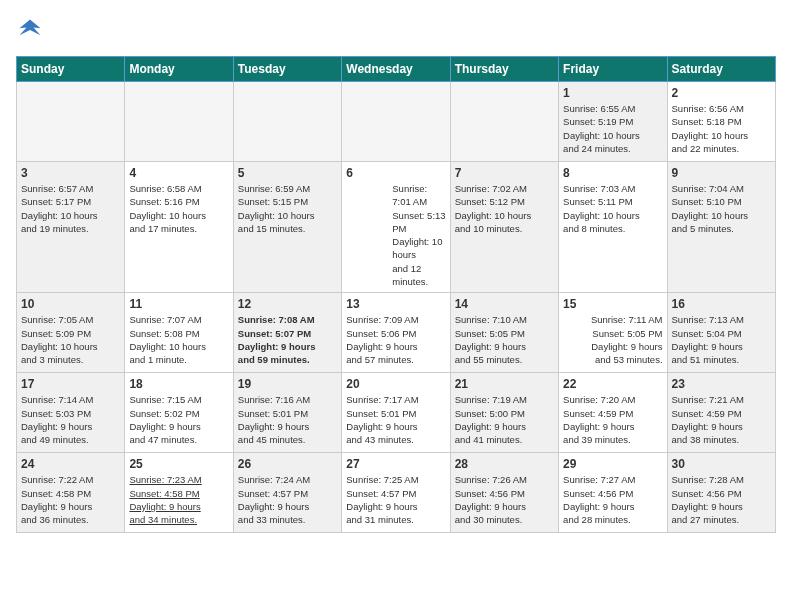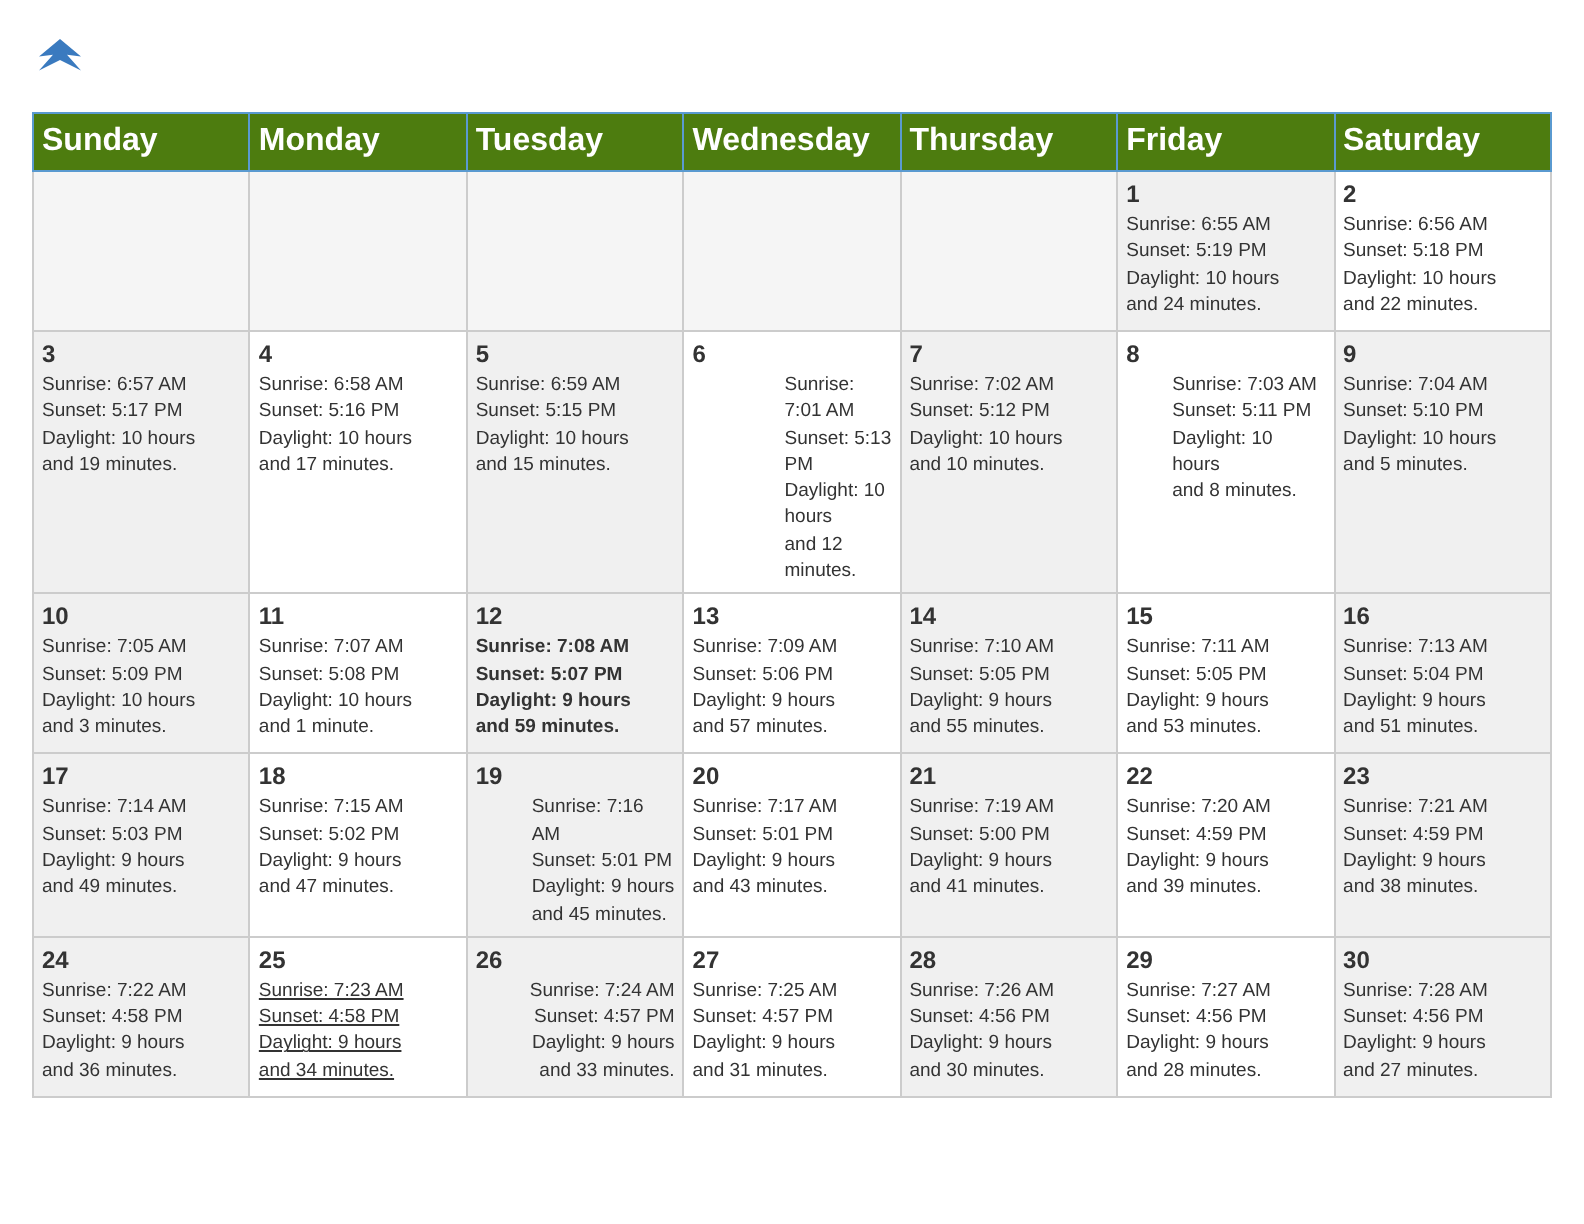--- a/index.html
+++ b/index.html
@@ -45,23 +45,23 @@
     .location {
       font-size: 14px;
       color: #555;
     }
     table {
       width: 100%;
       border-collapse: collapse;
       table-layout: fixed;
     }
     th {
-      background: #4d7c0f;
+      background: #0f766e;
       color: #fff;
-      font-size: 16px;
+      font-size: 12px;
       font-weight: bold;
       padding: 5px 4px;
       text-align: left;
       border: 1px solid #5a9ad0;
     }
     td {
       border: 1px solid #ccc;
       vertical-align: top;
       padding: 4px;
       height: 80px;
@@ -171,21 +171,21 @@
         </td>
         <td class="shaded">
           <span class="day-num">7</span>
           <div class="day-info" style="white-space: pre-line;">Sunrise: 7:02 AM
 Sunset: 5:12 PM
 Daylight: 10 hours
 and 10 minutes.</div>
         </td>
         <td>
           <span class="day-num">8</span>
-          <div class="day-info" style="white-space: pre-line; margin-left: 23px;">Sunrise: 7:03 AM
+          <div class="day-info" style="white-space: pre-line;">Sunrise: 7:03 AM
 Sunset: 5:11 PM
 Daylight: 10 hours
 and 8 minutes.</div>
         </td>
         <td class="shaded">
           <span class="day-num">9</span>
           <div class="day-info" style="white-space: pre-line;">Sunrise: 7:04 AM
 Sunset: 5:10 PM
 Daylight: 10 hours
 and 5 minutes.</div>
@@ -222,21 +222,21 @@
         </td>
         <td class="shaded">
           <span class="day-num">14</span>
           <div class="day-info" style="white-space: pre-line;">Sunrise: 7:10 AM
 Sunset: 5:05 PM
 Daylight: 9 hours
 and 55 minutes.</div>
         </td>
         <td>
           <span class="day-num">15</span>
-          <div class="day-info" style="white-space: pre-line;">Sunrise: 7:11 AM
+          <div class="day-info" style="white-space: pre-line; text-align: right;">Sunrise: 7:11 AM
 Sunset: 5:05 PM
 Daylight: 9 hours
 and 53 minutes.</div>
         </td>
         <td class="shaded">
           <span class="day-num">16</span>
           <div class="day-info" style="white-space: pre-line;">Sunrise: 7:13 AM
 Sunset: 5:04 PM
 Daylight: 9 hours
 and 51 minutes.</div>
@@ -252,21 +252,21 @@
         </td>
         <td>
           <span class="day-num">18</span>
           <div class="day-info" style="white-space: pre-line;">Sunrise: 7:15 AM
 Sunset: 5:02 PM
 Daylight: 9 hours
 and 47 minutes.</div>
         </td>
         <td class="shaded">
           <span class="day-num">19</span>
-          <div class="day-info" style="white-space: pre-line; margin-left: 28px;">Sunrise: 7:16 AM
+          <div class="day-info" style="white-space: pre-line;">Sunrise: 7:16 AM
 Sunset: 5:01 PM
 Daylight: 9 hours
 and 45 minutes.</div>
         </td>
         <td>
           <span class="day-num">20</span>
           <div class="day-info" style="white-space: pre-line;">Sunrise: 7:17 AM
 Sunset: 5:01 PM
 Daylight: 9 hours
 and 43 minutes.</div>
@@ -303,21 +303,21 @@
         </td>
         <td>
           <span class="day-num">25</span>
           <div class="day-info" style="white-space: pre-line; text-decoration: underline;">Sunrise: 7:23 AM
 Sunset: 4:58 PM
 Daylight: 9 hours
 and 34 minutes.</div>
         </td>
         <td class="shaded">
           <span class="day-num">26</span>
-          <div class="day-info" style="white-space: pre-line; text-align: right;">Sunrise: 7:24 AM
+          <div class="day-info" style="white-space: pre-line;">Sunrise: 7:24 AM
 Sunset: 4:57 PM
 Daylight: 9 hours
 and 33 minutes.</div>
         </td>
         <td>
           <span class="day-num">27</span>
           <div class="day-info" style="white-space: pre-line;">Sunrise: 7:25 AM
 Sunset: 4:57 PM
 Daylight: 9 hours
 and 31 minutes.</div>

